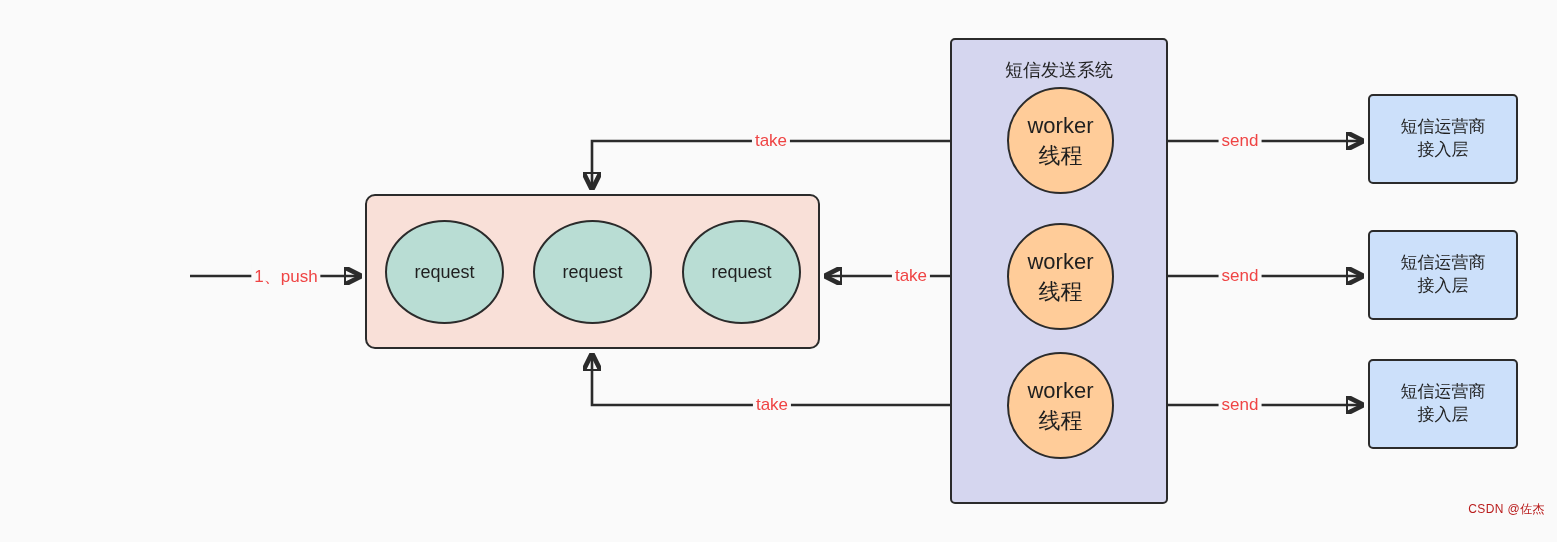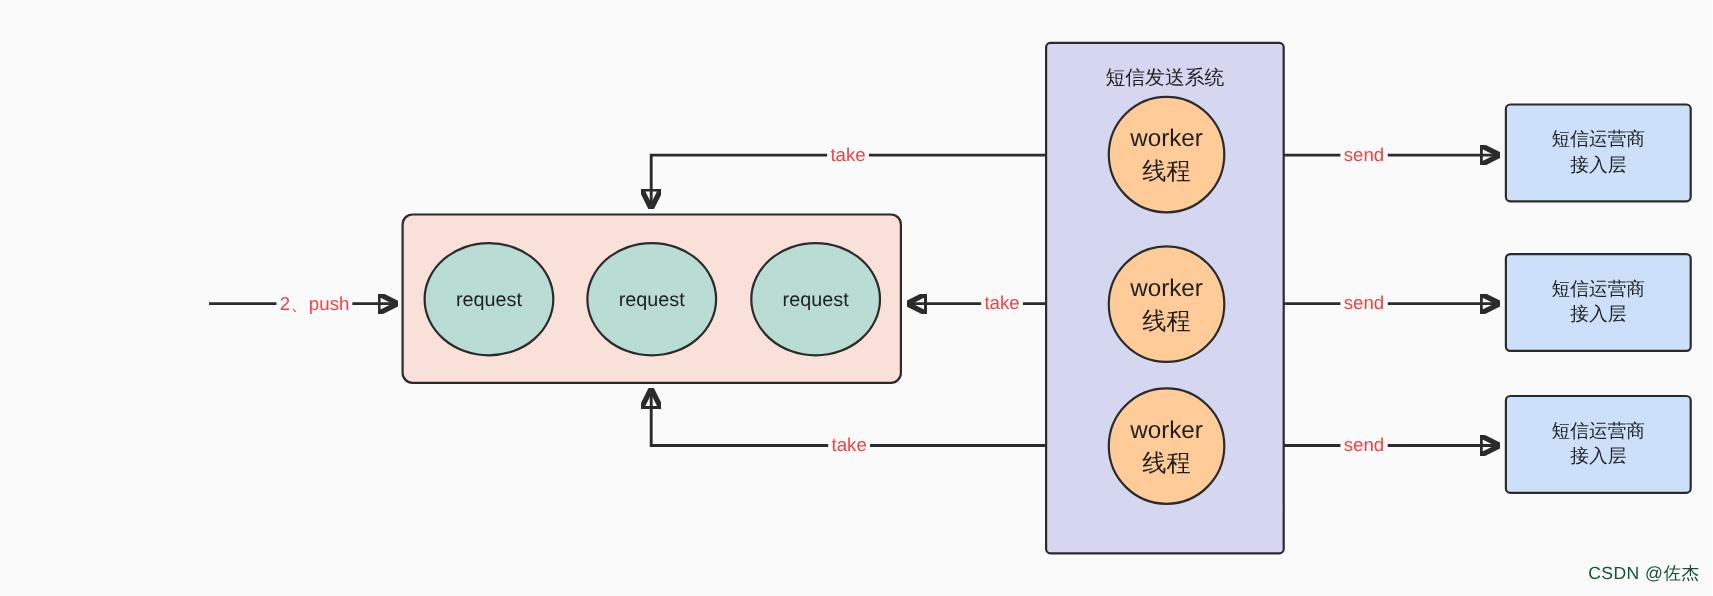--- a/index.html
+++ b/index.html
@@ -67,21 +67,21 @@
     position: absolute;
     left: 55px; width: 107px; height: 107px;
     background: #ffcc99;
     font-size: 22px;
   }
   #worker-1 { top: 47px; }
   #worker-2 { top: 183px; }
   #worker-3 { top: 312px; }
 
   .operator {
-    left: 1368px; width: 170px; height: 90px;
+    left: 1368px; width: 150px; height: 90px;
     background: #cce0fa;
     font-size: 17px;
   }
   #operator-1 { top: 94px; }
   #operator-2 { top: 230px; }
   #operator-3 { top: 359px; }
 
   svg#wires {
     position: absolute;
     left: 0; top: 0;
@@ -102,23 +102,23 @@
   #label-push { left: 286px; top: 276px; }
   #label-take-1 { left: 771px; top: 141px; }
   #label-take-2 { left: 911px; top: 276px; }
   #label-take-3 { left: 772px; top: 405px; }
   #label-send-1 { left: 1240px; top: 141px; }
   #label-send-2 { left: 1240px; top: 276px; }
   #label-send-3 { left: 1240px; top: 405px; }
 
   #watermark {
     position: absolute;
-    right: 12px; bottom: 10px;
-    font-size: 16px;
-    color: #14532d;
+    right: 12px; bottom: 24px;
+    font-size: 12px;
+    color: #b91c1c;
     letter-spacing: 0.4px;
   }
 </style>
 </head>
 <body>
 
 <div id="canvas">
 
   <svg id="wires">
     <defs>
@@ -157,21 +157,21 @@
 线程</div>
   </div>
 
   <div class="node rrect operator" id="operator-1">短信运营商
 接入层</div>
   <div class="node rrect operator" id="operator-2">短信运营商
 接入层</div>
   <div class="node rrect operator" id="operator-3">短信运营商
 接入层</div>
 
-  <div class="edge-label" id="label-push">2、push</div>
+  <div class="edge-label" id="label-push">1、push</div>
   <div class="edge-label" id="label-take-1">take</div>
   <div class="edge-label" id="label-take-2">take</div>
   <div class="edge-label" id="label-take-3">take</div>
   <div class="edge-label" id="label-send-1">send</div>
   <div class="edge-label" id="label-send-2">send</div>
   <div class="edge-label" id="label-send-3">send</div>
 
   <div id="watermark">CSDN @佐杰</div>
 
 </div>

